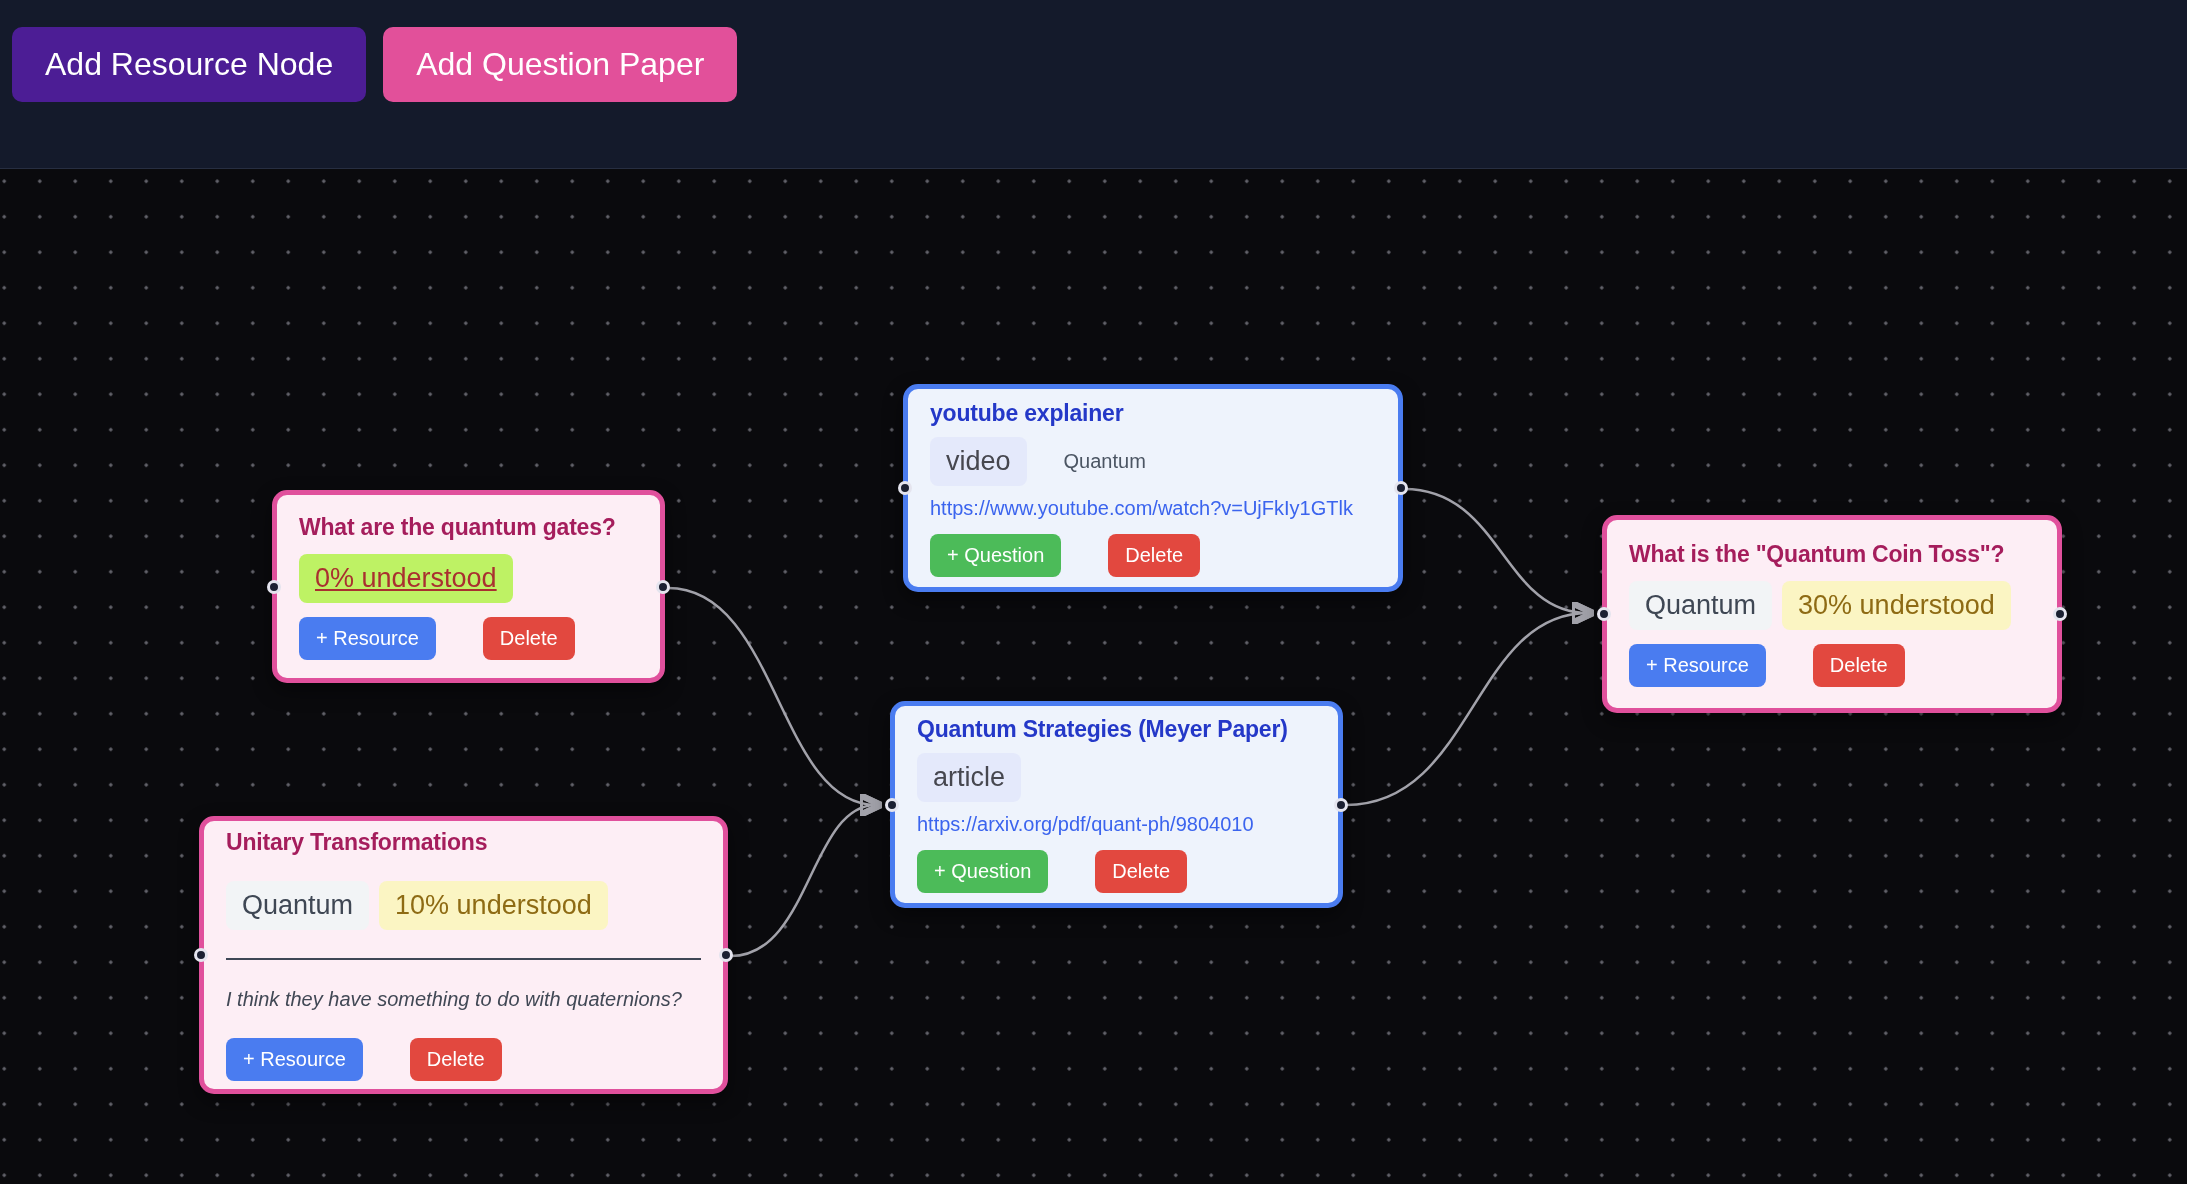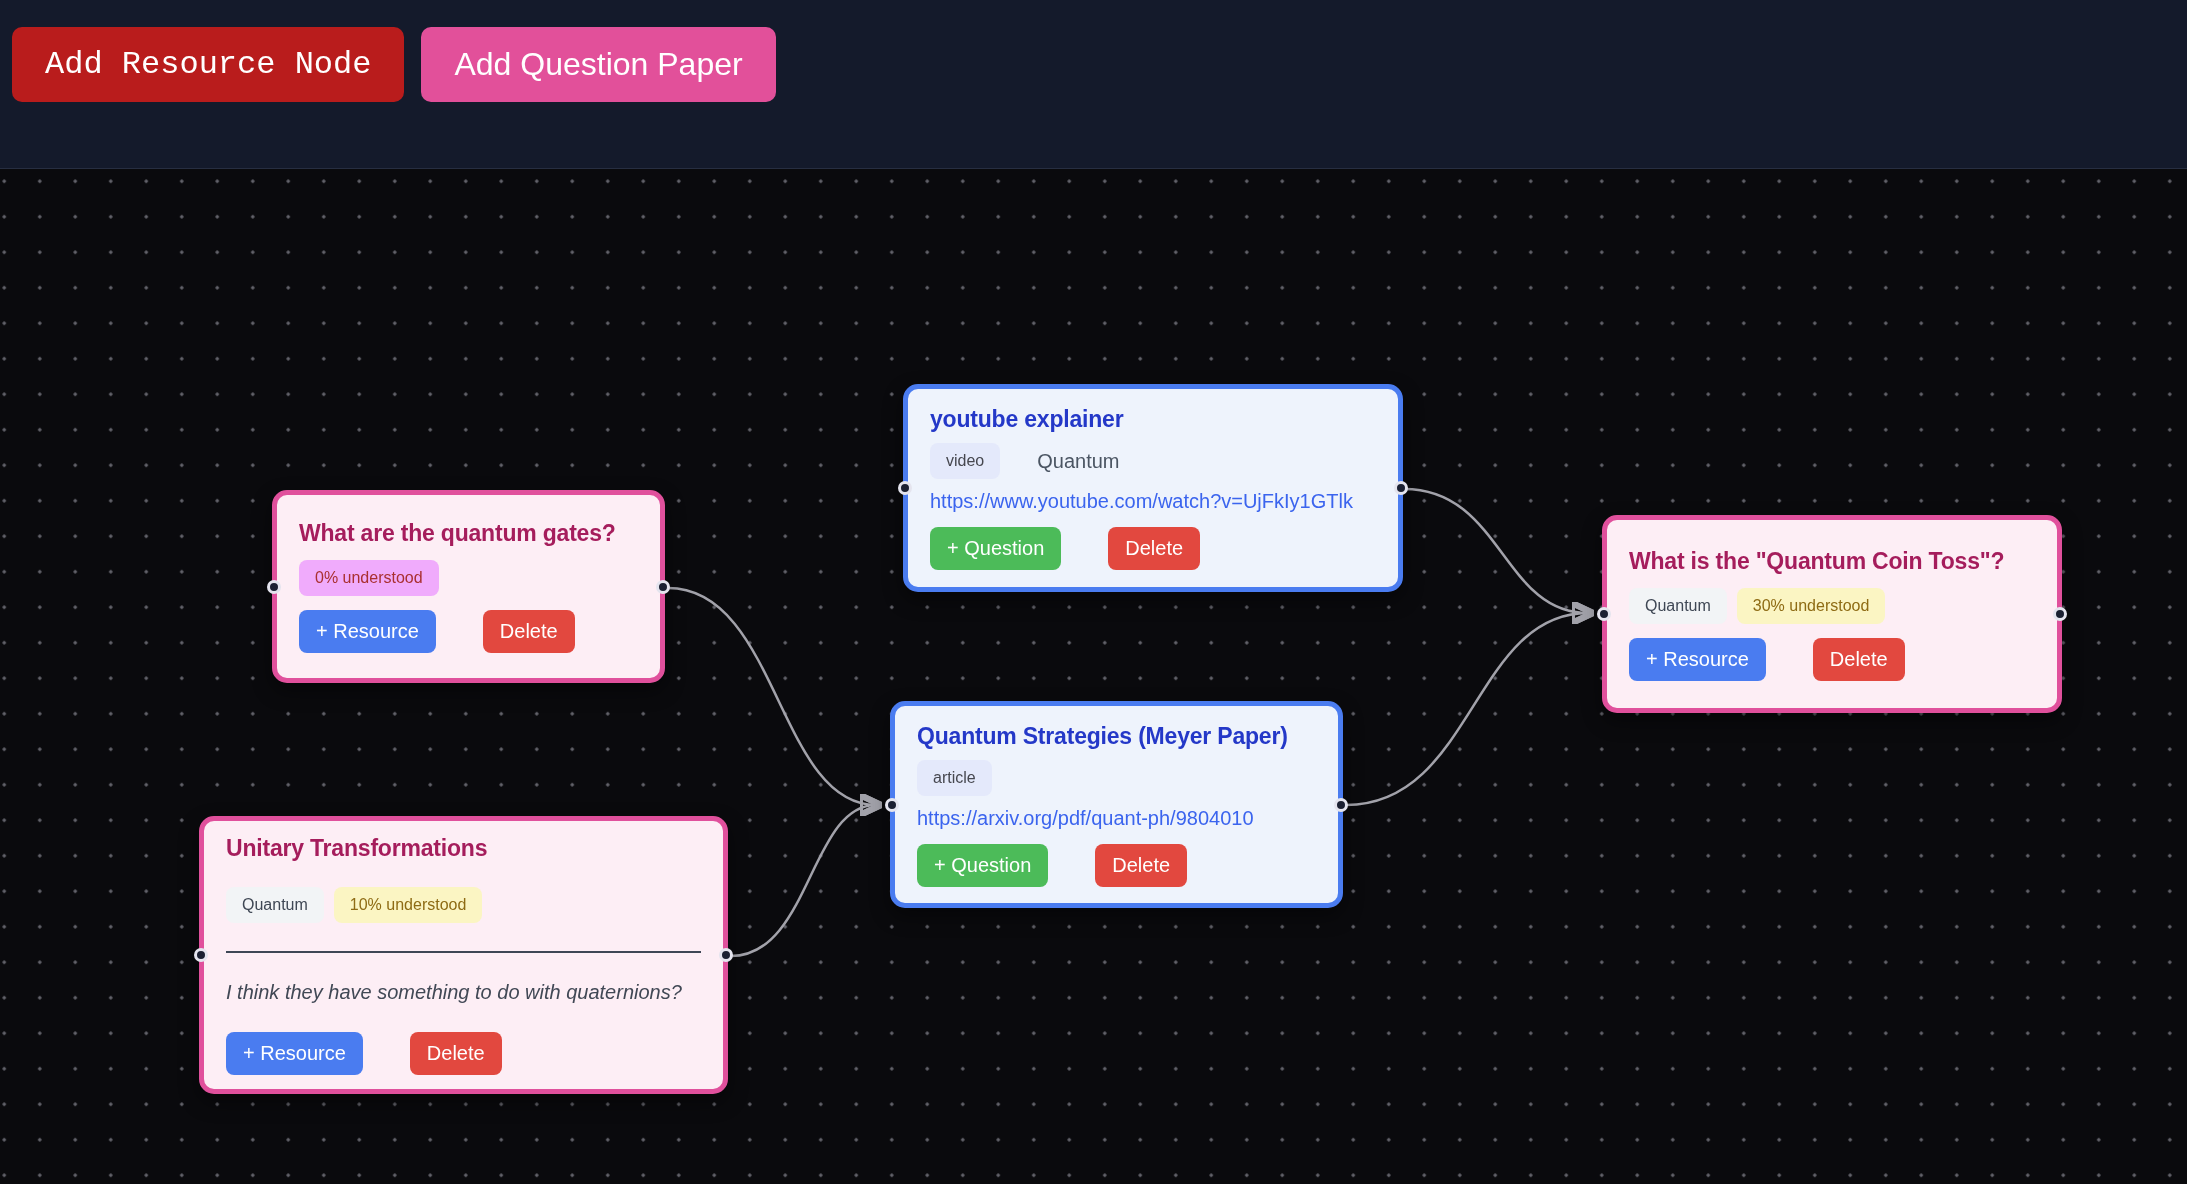--- a/index.html
+++ b/index.html
@@ -23,21 +23,21 @@
   }
   .toolbar-btn {
     height: 75px;
     padding: 0 33px;
     border: none; border-radius: 10px;
     font-family: "Liberation Sans", sans-serif;
     font-size: 32px; font-weight: 400; color: #ffffff;
     display: flex; align-items: center; justify-content: center;
     cursor: pointer;
   }
-  .toolbar-btn.blue { background: #b91c1c; font-family: Liberation Mono, monospace; }
+  .toolbar-btn.blue { background: #4c1d95; }
   .toolbar-btn.pink { background: #e2509a; }
 
   
   .canvas {
     position: absolute; left: 0; top: 169px;
     width: 2187px; height: 1015px;
     background-color: #0a0a0d;
     background-image: radial-gradient(circle, #63636b 1.4px, transparent 1.9px);
     background-size: 35.5px 35.5px;
     background-position: 22px 30px;
@@ -60,24 +60,24 @@
 
   .node-title { font-size: 23px; font-weight: 700; white-space: nowrap; letter-spacing: -0.2px; }
   .question .node-title { color: #a51d5c; }
   .resource .node-title { color: #2438c8; }
 
   .row { display: flex; align-items: center; }
   .badge-row { gap: 10px; margin-top: 13px; }
   .resource .badge-row { margin-top: 10px; }
 
   .badge {
-    font-size: 16px; border-radius: 8px; padding: 9px 16px;
+    font-size: 27px; border-radius: 8px; padding: 9px 16px;
     white-space: nowrap; display: inline-block;
   }
-  .badge.red    { background: #f0abfc; color: #a93030; }
+  .badge.red    { background: #bef264; color: #a93030; text-decoration: underline; }
   .badge.yellow { background: #fbf5c3; color: #8e6b14; }
   .badge.gray   { background: #f2f4f6; color: #3f4754; }
   .badge.indigo { background: #e4e9fb; color: #46474f; }
   .topic-text { font-size: 20px; color: #4b5563; margin-left: 27px; }
 
   .url { font-size: 20px; color: #3b64ee; text-decoration: none; margin-top: 11px; white-space: nowrap; display: block; }
 
   .divider { border: none; border-top: 2px solid #3e4655; margin: 16px 0 13px 0; width: 100%; }
   .note { font-size: 20px; font-style: italic; color: #414855; line-height: 1.42; }
 

